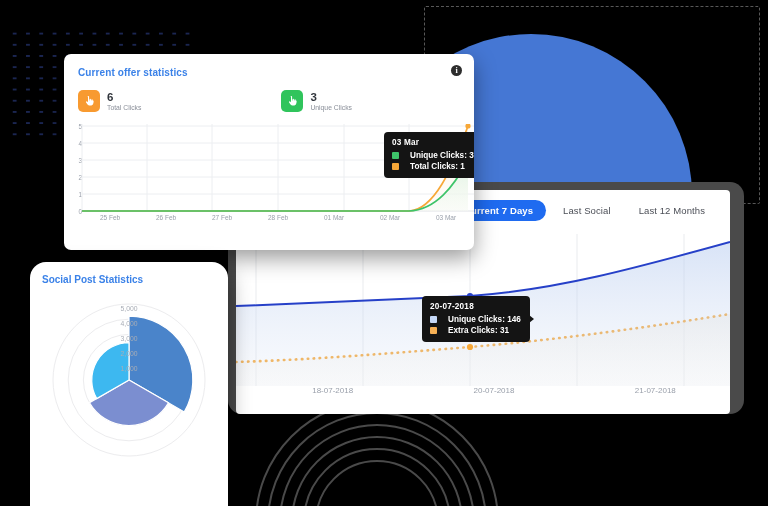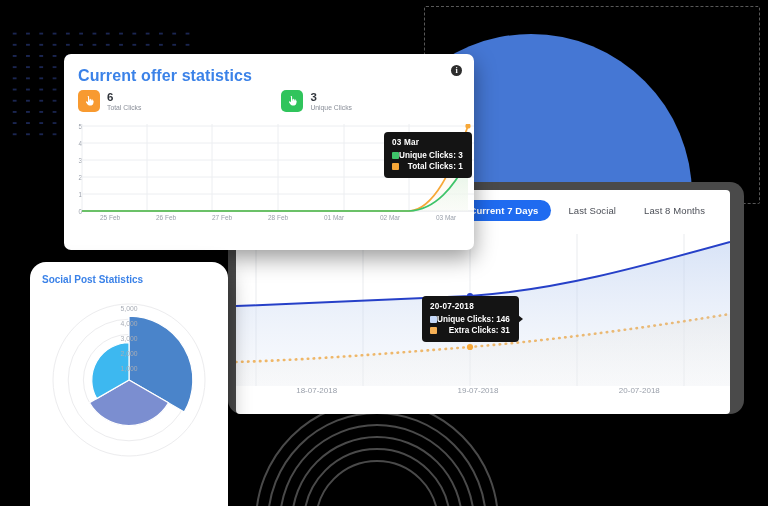--- a/index.html
+++ b/index.html
@@ -64,53 +64,53 @@
     display: flex; align-items: center; gap: 6px;
   }
   .range-tab {
     font-size: 9.5px; color: #4c4f57; padding: 5px 11px;
     border-radius: 11px; white-space: nowrap; letter-spacing: .1px;
   }
   .range-tab.active { background: #1f6bf0; color: #fff; font-weight: 600; padding: 5px 13px; }
 
   .big-plot { position: absolute; left: 0; top: 44px; width: 494px; height: 152px; }
   .big-xaxis {
-    position: absolute; left: 0; top: 196px; width: 484px; height: 18px;
+    position: absolute; left: 16px; top: 196px; width: 484px; height: 18px;
     display: flex;
   }
   .big-xaxis span {
     font-size: 8px; color: #9aa0ab; flex: 1; text-align: center;
   }
 
   
   .tip {
     position: absolute; background: #141414; border-radius: 4px;
     padding: 6px 9px 7px 8px; z-index: 40;
   }
   .tip .tip-date { color: #fff; font-size: 8.2px; font-weight: 700; margin-bottom: 4px; letter-spacing: .2px; }
-  .tip .tip-row { display: flex; align-items: center; gap: 0; margin-top: 2px; justify-content: space-between; }
+  .tip .tip-row { display: flex; align-items: center; gap: 11px; margin-top: 2px; }
   .tip .sw { width: 7px; height: 7px; border-radius: 1px; display: inline-block; }
   .tip .tip-txt { color: #fff; font-size: 8.2px; font-weight: 600; white-space: nowrap; }
   .tip .tip-arrow {
     position: absolute; right: -4px; top: 50%; margin-top: -4px;
     width: 0; height: 0; border-top: 4px solid transparent;
     border-bottom: 4px solid transparent; border-left: 5px solid #141414;
   }
 
   
   .offer-card {
     position: absolute; left: 64px; top: 54px;
     width: 410px; height: 196px;
     background: #fff; border-radius: 7px;
     box-shadow: 0 8px 22px rgba(0,0,0,.40);
     overflow: hidden;
   }
   .offer-title {
     position: absolute; left: 14px; top: 13px;
-    font-size: 16px; color: #3b82e8; font-weight: 600; letter-spacing: .1px;
+    font-size: 10px; color: #3b82e8; font-weight: 600; letter-spacing: .1px;
   }
   .info-icon {
     position: absolute; right: 12px; top: 11px;
     width: 11px; height: 11px; border-radius: 50%;
     background: #2d2d2d; color: #fff; font-size: 8px; font-weight: 700;
     display: flex; align-items: center; justify-content: center;
     font-family: "Liberation Serif", serif;
   }
   .kpis { position: absolute; left: 14px; top: 36px; width: 380px; display: flex; }
   .kpi { display: flex; align-items: center; gap: 7px; }
@@ -172,21 +172,21 @@
       <i style="width: 172px; height: 172px; top: 36px;"></i>
       <i style="width: 148px; height: 148px; top: 48px;"></i>
       <i style="width: 124px; height: 124px; top: 60px;"></i>
     </div>
 
   <div class="panel-inner">
 
     <div class="range-tabs">
       <div class="range-tab active">Current 7 Days</div>
       <div class="range-tab">Last Social</div>
-      <div class="range-tab">Last 8 Months</div>
+      <div class="range-tab">Last 12 Months</div>
     </div>
 
     <svg class="big-plot" viewBox="0 0 494 152" preserveAspectRatio="none">
       <defs>
         <linearGradient id="blueFill" x1="0" y1="0" x2="0" y2="1">
           <stop offset="0%" stop-color="#b9cdf0" stop-opacity="0.55"></stop>
           <stop offset="100%" stop-color="#dde6f5" stop-opacity="0.18"></stop>
         </linearGradient>
         <linearGradient id="orgFill" x1="0" y1="0" x2="0" y2="1">
           <stop offset="0%" stop-color="#f6f0e4" stop-opacity="0.55"></stop>
@@ -207,22 +207,22 @@
 
       <path d="M0,72 C60,70 110,67 234,62 C320,56 400,34 494,8 L494,152 L0,152 Z" fill="url(#blueFill)"></path>
       <path d="M0,72 C60,70 110,67 234,62 C320,56 400,34 494,8" fill="none" stroke="#2640c8" stroke-width="1.9"></path>
 
       <circle cx="234" cy="62" r="3.1" fill="#2640c8"></circle>
       <circle cx="234" cy="113" r="3.1" fill="#f7a838"></circle>
     </svg>
 
     <div class="big-xaxis">
       <span>18-07-2018</span>
-      <span>19-07-2018</span>
       <span>20-07-2018</span>
+      <span>21-07-2018</span>
     </div>
 
     <div class="tip" style="left:186px; top:106px;">
       <div class="tip-date">20-07-2018</div>
       <div class="tip-row">
         <span class="sw" style="background:#c5d8f7"></span>
         <span class="tip-txt">Unique Clicks: 146</span>
       </div>
       <div class="tip-row">
         <span class="sw" style="background:#f7b155"></span>

